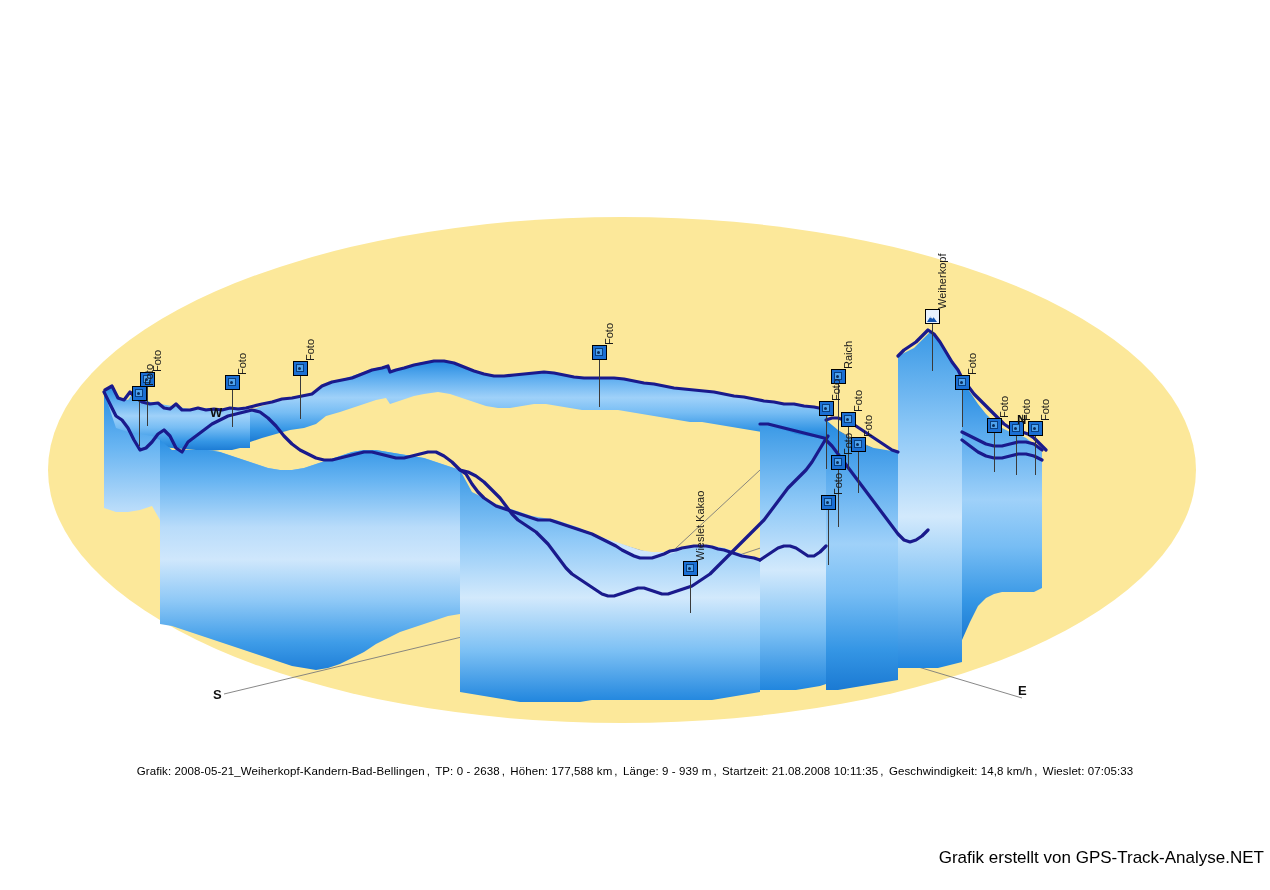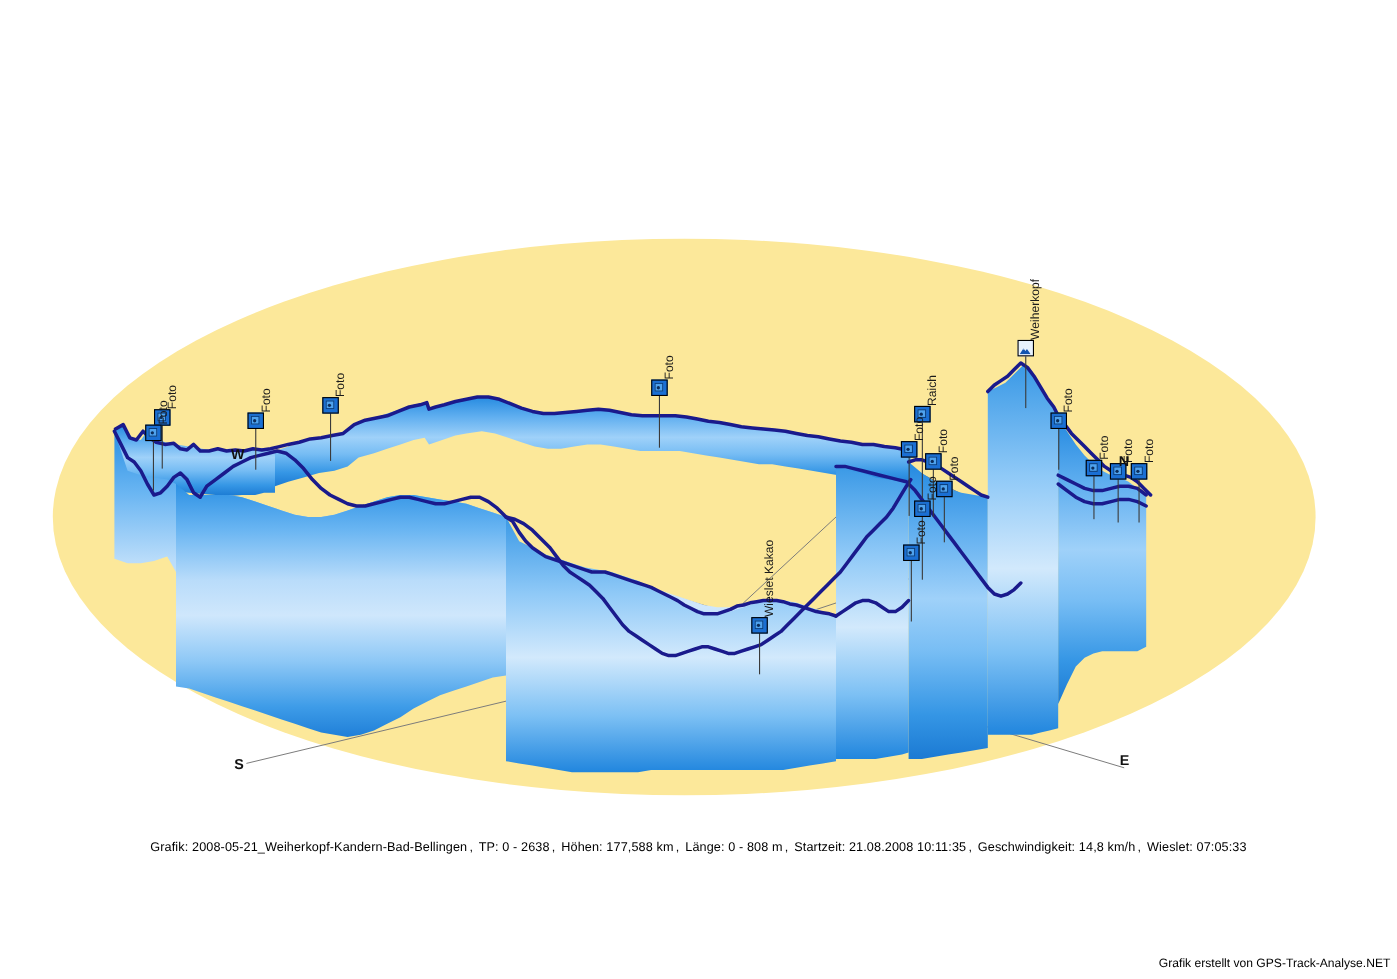--- a/index.html
+++ b/index.html
@@ -35,22 +35,22 @@
     letter-spacing: 0.1px;
     white-space: nowrap;
   }
   .caption-bar .sep {
     padding: 0 2px;
     color: #000;
   }
   .watermark {
     position: absolute;
     right: 6px;
-    bottom: 8px;
-    font-size: 11px;
+    bottom: 22px;
+    font-size: 17px;
     color: #000000;
   }
   
   .poi {
     position: absolute;
     width: 0;
     height: 0;
   }
   .poi .pole {
     position: absolute;
@@ -430,21 +430,21 @@
   <div class="compass-label" style="left:1017px; top:412px;">N</div>
 
   <div class="caption-bar">
     <span>Grafik:</span>
     <span>2008-05-21_Weiherkopf-Kandern-Bad-Bellingen</span><span class="sep">,</span>
     <span>TP:</span>
     <span>0 - 2638</span><span class="sep">,</span>
     <span>Höhen:</span>
     <span>177,588 km</span><span class="sep">,</span>
     <span>Länge:</span>
-    <span>0 - 808 m</span><span class="sep">,</span>
+    <span>9 - 939 m</span><span class="sep">,</span>
     <span>Startzeit:</span>
     <span>21.08.2008 10:11:35</span><span class="sep">,</span>
     <span>Geschwindigkeit:</span>
     <span>14,8 km/h</span><span class="sep">,</span>
     <span>Wieslet:</span>
     <span>07:05:33</span>
   </div>
 
   <div class="watermark">Grafik erstellt von GPS-Track-Analyse.NET</div>
 

